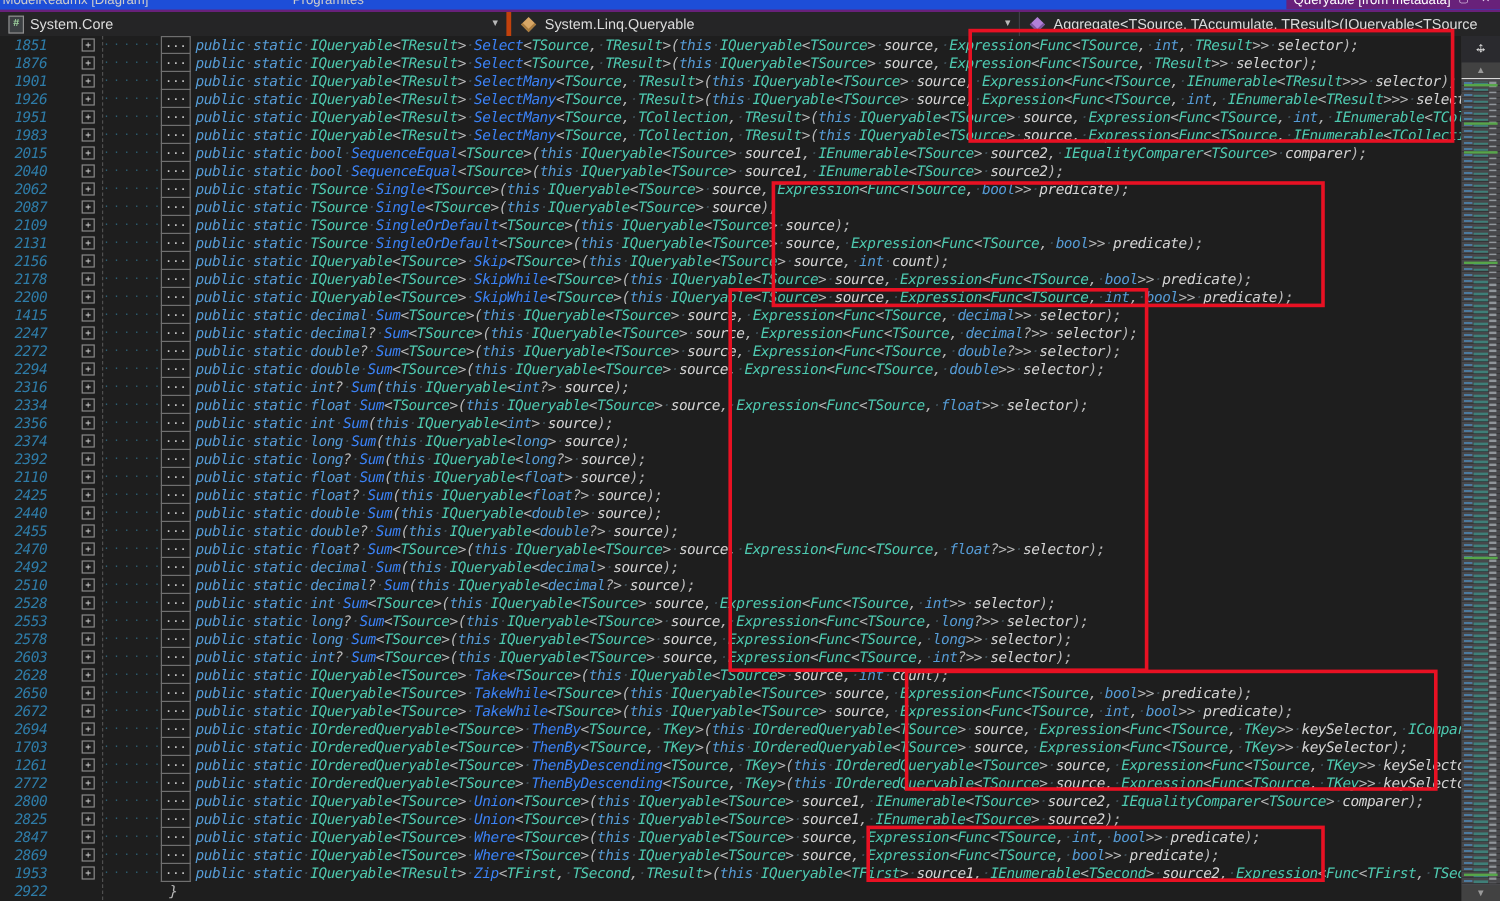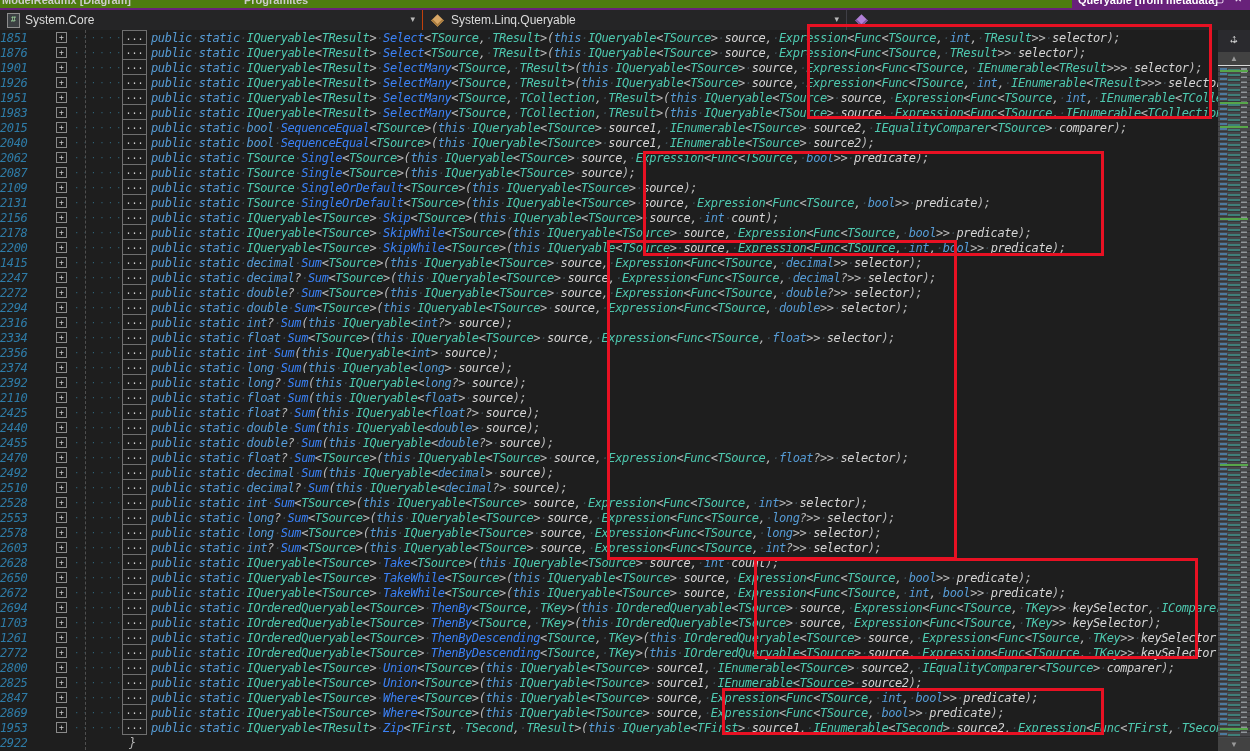--- a/index.html
+++ b/index.html
@@ -1,53 +1,53 @@
 <!DOCTYPE html>
 <html><head>
 <meta charset="utf-8">
 <style>
   html,body{margin:0;padding:0;background:#1e1e1e;}
   body{width:1250px;height:751px;overflow:hidden;position:relative;
        font-family:"Liberation Sans",sans-serif;-webkit-font-smoothing:antialiased;}
 
   
-  .top-strip{height:8px;background:#4d7c0f;border-bottom:2px solid #68217A;
-             position:relative;overflow:hidden;font-weight:bold;}
+  .top-strip{height:8px;background:#1d4ed8;border-bottom:2px solid #68217A;
+             position:relative;overflow:hidden;}
   .top-strip .frag{position:absolute;top:-6px;color:#cccccc;font-size:11px;white-space:nowrap;}
   .frag-left{left:2px;}
   .frag-mid{left:244px;}
   .float-tab{position:absolute;top:0;right:0;width:178px;height:8px;background:#68217A;overflow:hidden;}
   .float-tab .frag{left:6px;color:#ffffff;}
   .float-tab .winglyphs{position:absolute;top:-6px;right:4px;color:#e8d5ef;font-size:9px;letter-spacing:4px;}
 
   
   .navbar{height:20px;background:#252526;display:flex;align-items:stretch;
           border-bottom:1px solid #161616;color:#dcdcdc;font-size:12px;}
   .nav-seg{display:flex;align-items:center;position:relative;overflow:hidden;cursor:default;}
   .seg1{width:422px;}
-  .seg2{width:423px;border-left:1px solid #c2410c;text-align:center;}
+  .seg2{width:423px;border-left:4px solid #c2410c;text-align:center;}
   .seg3{flex:1;border-left:1px solid #3f3f46;}
   .nav-label{white-space:nowrap;margin-left:5px;}
   .nav-caret{position:absolute;right:7px;top:4px;color:#b9b9b9;font-size:9px;}
   .ic{display:inline-block;margin-left:7px;flex:none;}
   .ic-file{width:11px;height:13px;background:#3c4043;border:1px solid #8e8e8e;
            color:#9fd49f;font:bold 9px/12px "Liberation Mono",monospace;text-align:center;}
   .ic-class{width:9px;height:9px;background:#d8a766;transform:rotate(45deg);margin-left:10px;
             box-shadow:inset -2px -2px 0 #a97c3f;}
   .ic-method{width:9px;height:9px;background:#b180d7;transform:rotate(45deg);margin-left:10px;
              box-shadow:inset -2px -2px 0 #7d56a0;}
   .seg2 .nav-label,.seg3 .nav-label{margin-left:9px;}
 
   
   .editor{position:absolute;left:0;top:30px;right:0;bottom:0;background:#1e1e1e;overflow:hidden;}
   .rows{margin-right:32px;position:relative;}
   .indent-guide{position:absolute;left:85px;top:0;bottom:0;width:0;
                 border-left:1px dashed #4f4f4f;z-index:1;}
   .row{height:15px;display:flex;align-items:center;overflow:hidden;}
-  .lnum{width:40px;flex:none;color:#2E7CA8;
+  .lnum{width:40px;padding-left:12px;flex:none;color:#2E7CA8;
         font:italic 12px "DejaVu Sans Mono",monospace;letter-spacing:-0.4px;}
   .fold{flex:none;width:11px;height:11px;margin-left:16px;box-sizing:border-box;
         border:1px solid #8a8a8a;background:#1e1e1e;color:#cfcfcf;
         font:8px/9px "DejaVu Sans Mono",monospace;text-align:center;z-index:2;}
   .idots{flex:none;width:46px;margin-left:7px;overflow:hidden;white-space:nowrap;
          color:#2d5f73;font:9px "DejaVu Sans Mono",monospace;letter-spacing:3px;}
   .cbox{flex:none;width:25px;height:15px;margin-left:2px;box-sizing:border-box;
         border:1px solid #6f6f6f;background:#1e1e1e;color:#d0d0d0;
         font:10px/11px "DejaVu Sans Mono",monospace;text-align:center;}
   .row + .row .cbox{border-top:none;}
@@ -99,20 +99,21 @@
     <span class="nav-label">System.Core</span>
     <span class="nav-caret">▾</span>
   </div>
   <div class="nav-seg seg2">
     <span class="ic ic-class"></span>
     <span class="nav-label">System.Linq.Queryable</span>
     <span class="nav-caret">▾</span>
   </div>
   <div class="nav-seg seg3">
     <span class="ic ic-method"></span>
+    <span class="nav-label">Aggregate&lt;TSource, TAccumulate, TResult&gt;(IQueryable&lt;TSource</span>
   </div>
 </div>
 
 <div class="editor">
   <div class="rows" id="rows">
     <div class="indent-guide"></div>
   <div class="row">
         <span class="lnum">1851</span>
         <span class="fold">+</span>
         <span class="idots">········</span>

